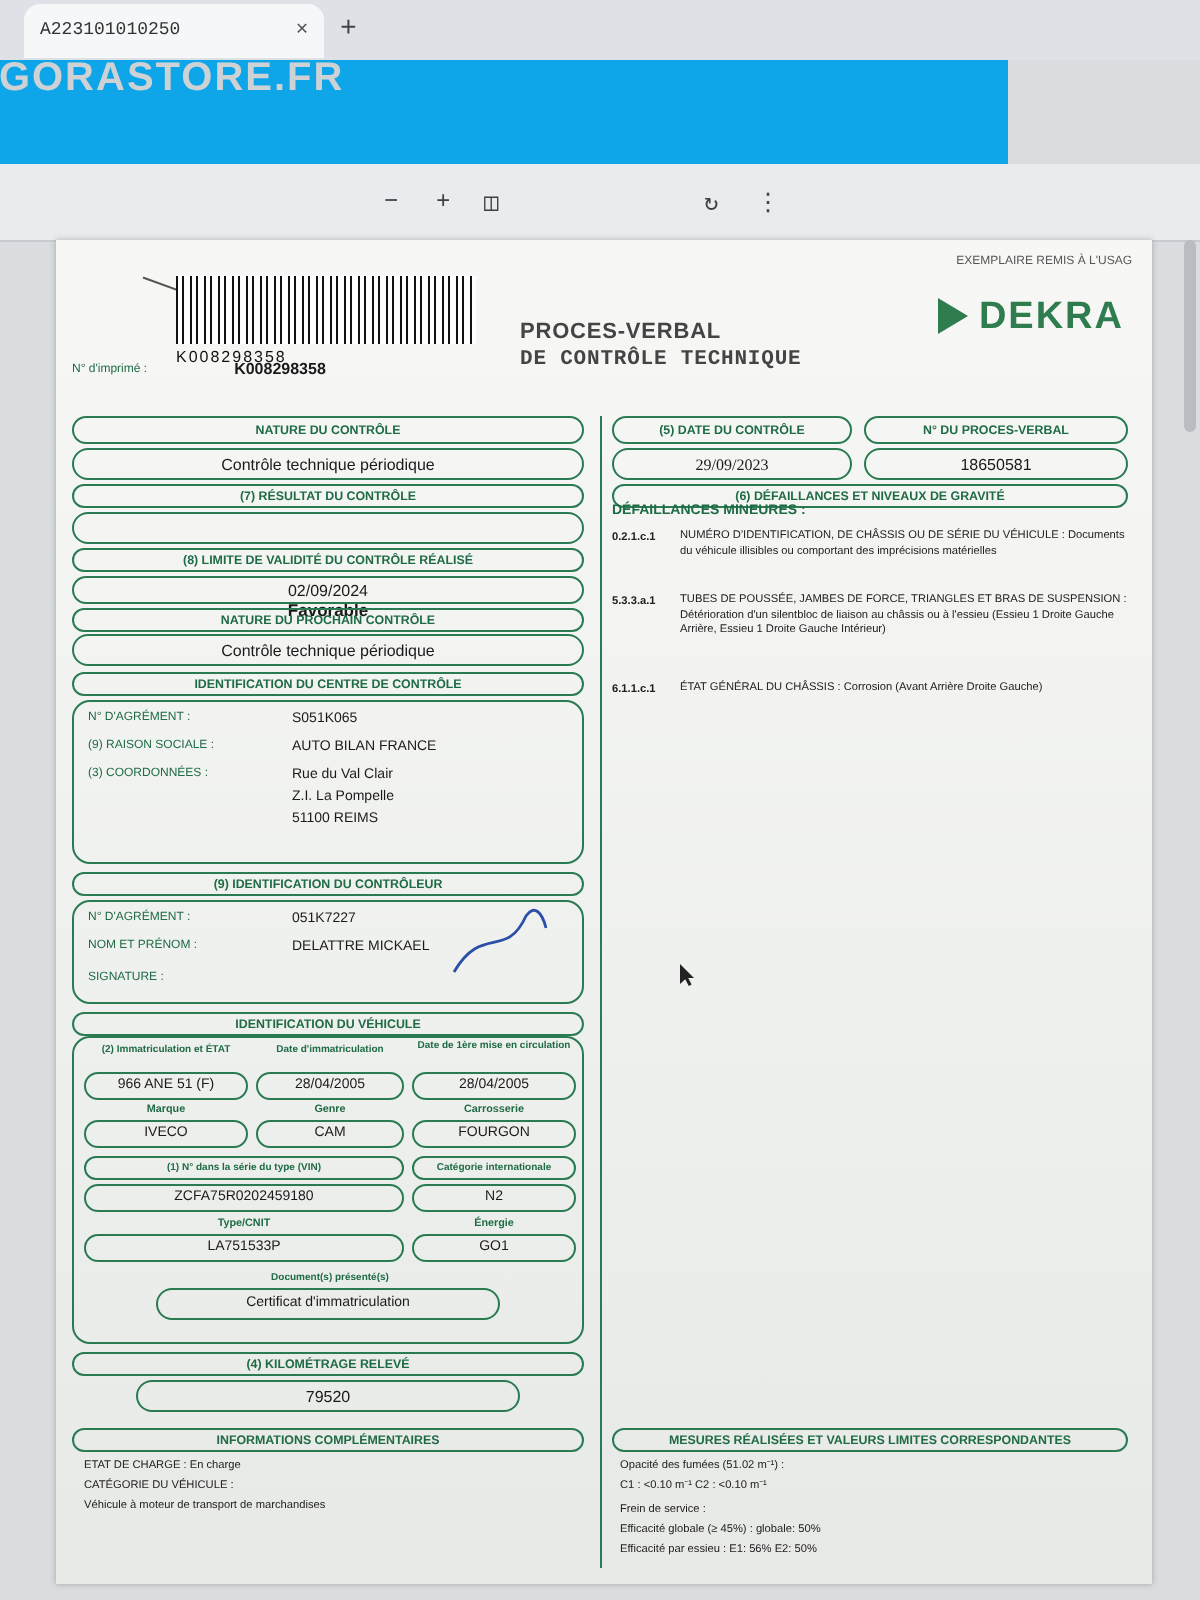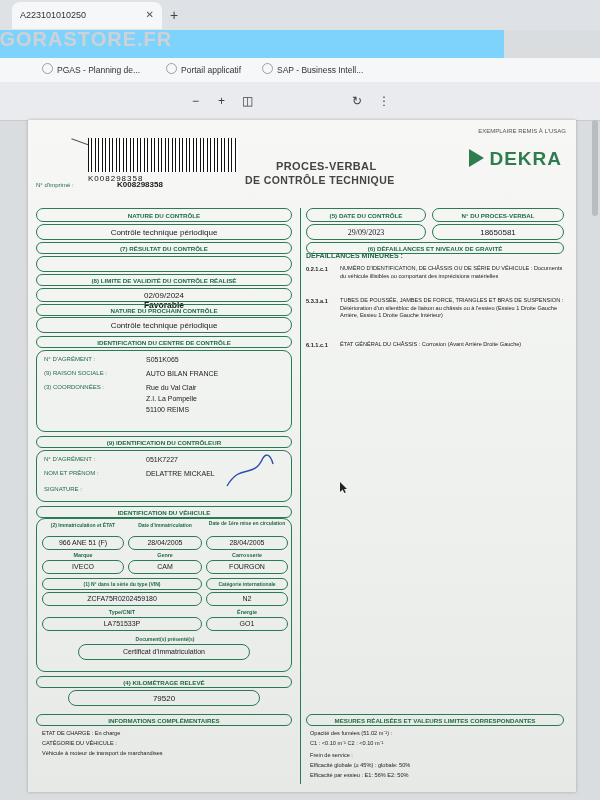--- a/index.html
+++ b/index.html
@@ -3,21 +3,21 @@
 <meta charset="utf-8">
 <style>
   html,body{margin:0;padding:0;}
   body{
     width:600px;height:800px;overflow:hidden;
     background:#d9dde0;
     font-family:"Liberation Sans", sans-serif;
     position:relative;
   }
   
-  .chrome{position:absolute;left:0;top:0;width:504px;height:120px;background:#7dd3fc;}
+  .chrome{position:absolute;left:0;top:0;width:504px;height:120px;background:#0ea5e9;font-family:Liberation Mono, monospace;}
   .tabbar{position:absolute;left:0;top:0;width:600px;height:30px;background:#dee1e6;}
   .tab{position:absolute;left:12px;top:2px;width:150px;height:27px;background:#f6f7f8;
        border-radius:8px 8px 0 0;font-size:9px;color:#333;}
   .tab-label{position:absolute;left:8px;top:8px;width:110px;white-space:nowrap;overflow:hidden;}
   .tab-close{position:absolute;right:8px;top:7px;font-size:10px;color:#555;}
   .newtab{position:absolute;left:170px;top:7px;font-size:14px;color:#444;}
   .urlbar{position:absolute;left:0;top:30px;width:600px;height:28px;background:#f6f7f8;}
   .url-text{position:absolute;left:8px;top:8px;font-size:9px;color:#222;}
   .bookmarkbar{position:absolute;left:0;top:58px;width:600px;height:24px;background:#f6f7f8;
        border-bottom:1px solid #cfd3d7;}
@@ -48,22 +48,22 @@
   .lbl{position:absolute;font-size:6px;color:#1f6b45;}
   .txt{position:absolute;font-size:5.6px;color:#222;line-height:7.6px;}
 
   
   .barcode{position:absolute;left:60px;top:18px;width:150px;height:34px;
      background:repeating-linear-gradient(90deg,#111 0 1px,#fff 1px 3px,#111 3px 4px,#fff 4px 7px);}
   .bc-num{position:absolute;left:60px;top:54px;font-size:8px;letter-spacing:1px;color:#111;}
   .pen{position:absolute;left:40px;top:24px;width:36px;height:14px;
      border-top:1px solid #555;transform:rotate(20deg);}
 
-  .title1{position:absolute;left:248px;top:40px;font-size:11px;font-weight:bold;color:#444;letter-spacing:.4px;}
-  .title2{position:absolute;left:217px;top:54px;font-size:10.5px;font-weight:bold;color:#444;letter-spacing:.4px;}
+  .title1{position:absolute;left:232px;top:40px;font-size:11px;font-weight:bold;color:#444;letter-spacing:.4px;}
+  .title2{position:absolute;left:232px;top:54px;font-size:10.5px;font-weight:bold;color:#444;letter-spacing:.4px;font-family:Liberation Mono, monospace;}
   .remis{position:absolute;right:10px;top:8px;font-size:6px;color:#555;}
   .dekra{position:absolute;right:14px;top:28px;font-size:19px;font-weight:bold;color:#2f7d4f;letter-spacing:1px;}
   .dekra-mark{position:absolute;right:92px;top:29px;width:0;height:0;
      border-top:9px solid transparent;border-bottom:9px solid transparent;border-left:15px solid #2f7d4f;}
 
   .imp-lbl{position:absolute;left:8px;top:62px;font-size:6px;color:#1f6b45;}
 
   
   .vline{position:absolute;left:272px;top:88px;width:1px;height:576px;background:#2a7a52;}
 
@@ -80,31 +80,20 @@
 <div class="chrome">
   <div class="tabbar">
     <div class="tab">
       <span class="tab-label">A223101010250</span>
       <span class="tab-close">✕</span>
     </div>
     <span class="newtab">+</span>
   </div>
 
 
-  <div class="bookmarkbar">
-    <span class="bm" style="left:42px;">
-      <span class="dot"></span><span>PGAS - Planning de...</span>
-    </span>
-    <span class="bm" style="left:166px;">
-      <span class="dot"></span><span>Portail applicatif</span>
-    </span>
-    <span class="bm" style="left:262px;">
-      <span class="dot"></span><span>SAP - Business Intell...</span>
-    </span>
-  </div>
 
   <div class="pdfbar">
     <span class="pdfctl" style="left:192px;">−</span>
     <span class="pdfctl" style="left:218px;">+</span>
     <span class="pdfctl" style="left:242px;">◫</span>
     <span class="pagebox">1</span>
     <span class="pagetot">sur 1</span>
     <span class="pdfctl" style="left:352px;">↻</span>
     <span class="pdfctl" style="left:378px;">⋮</span>
   </div>

